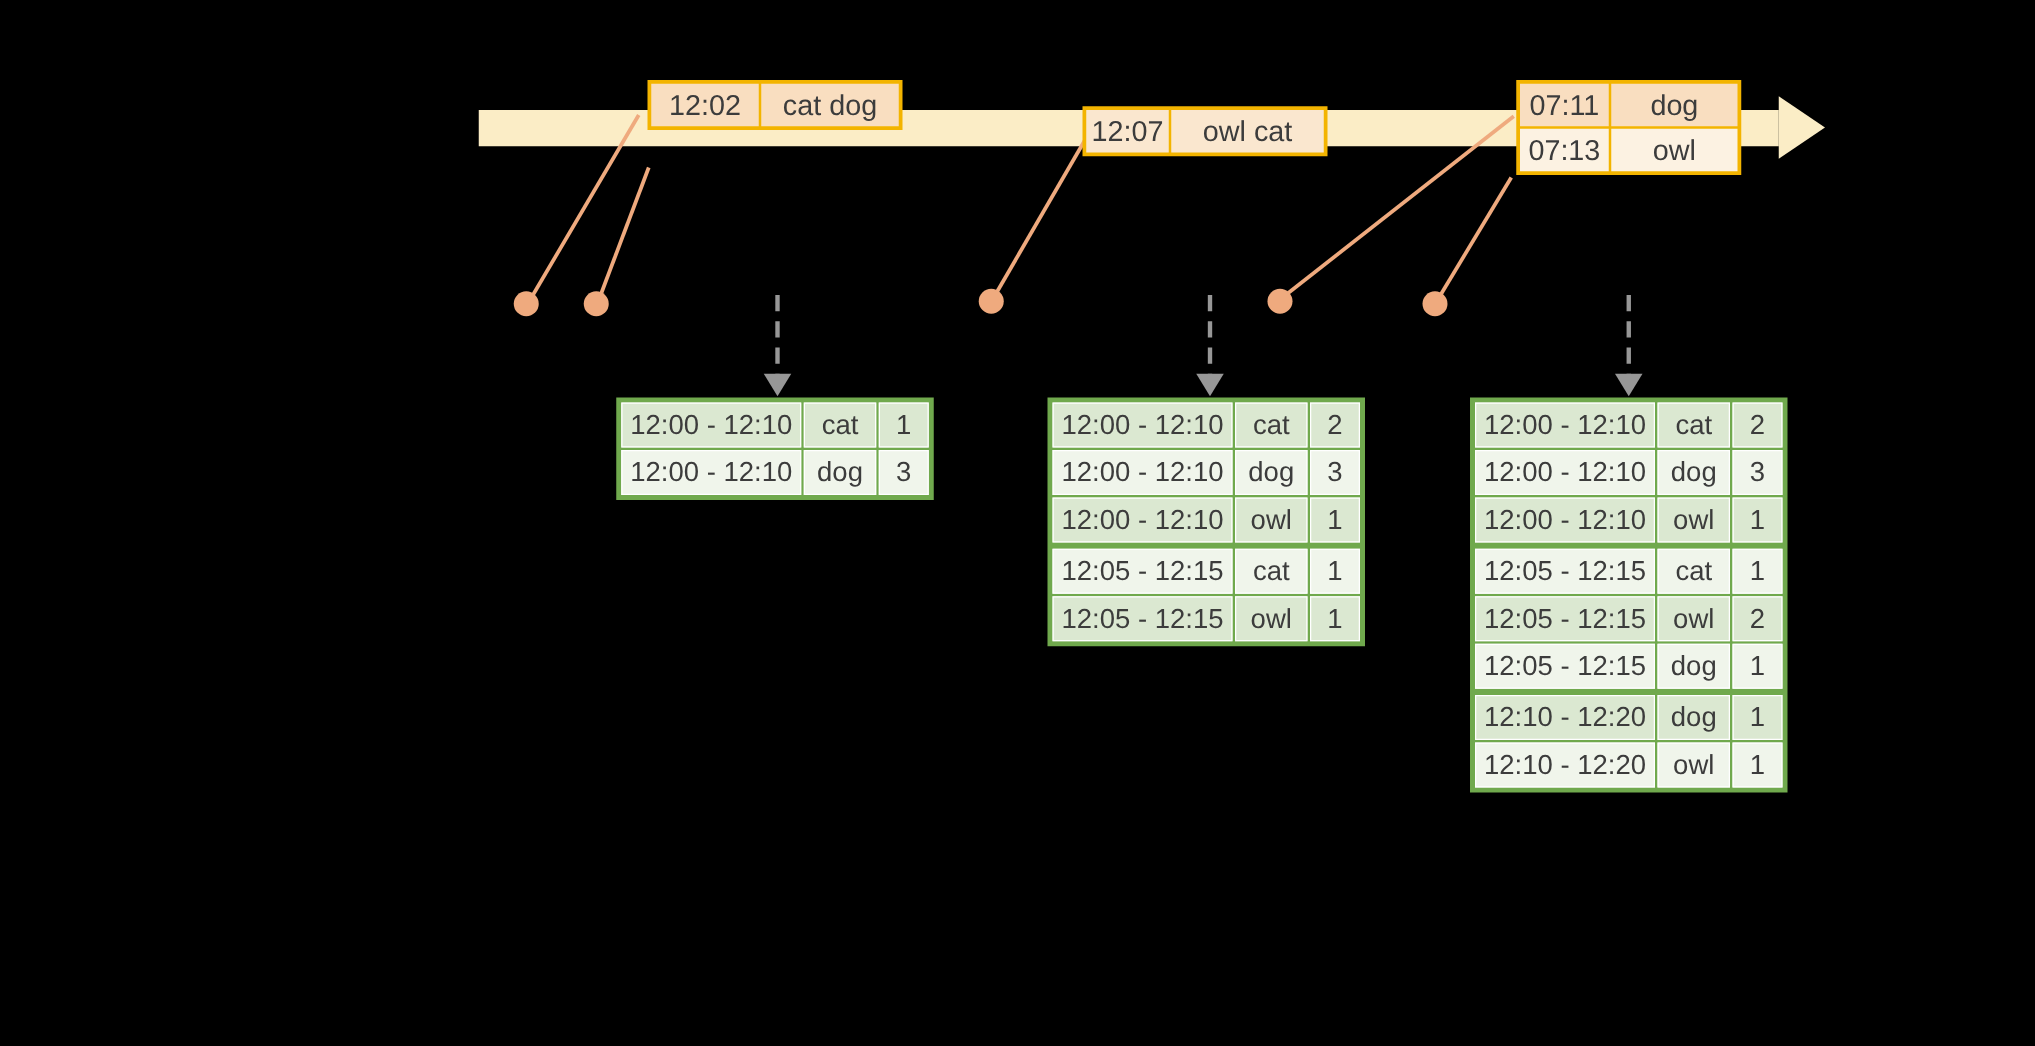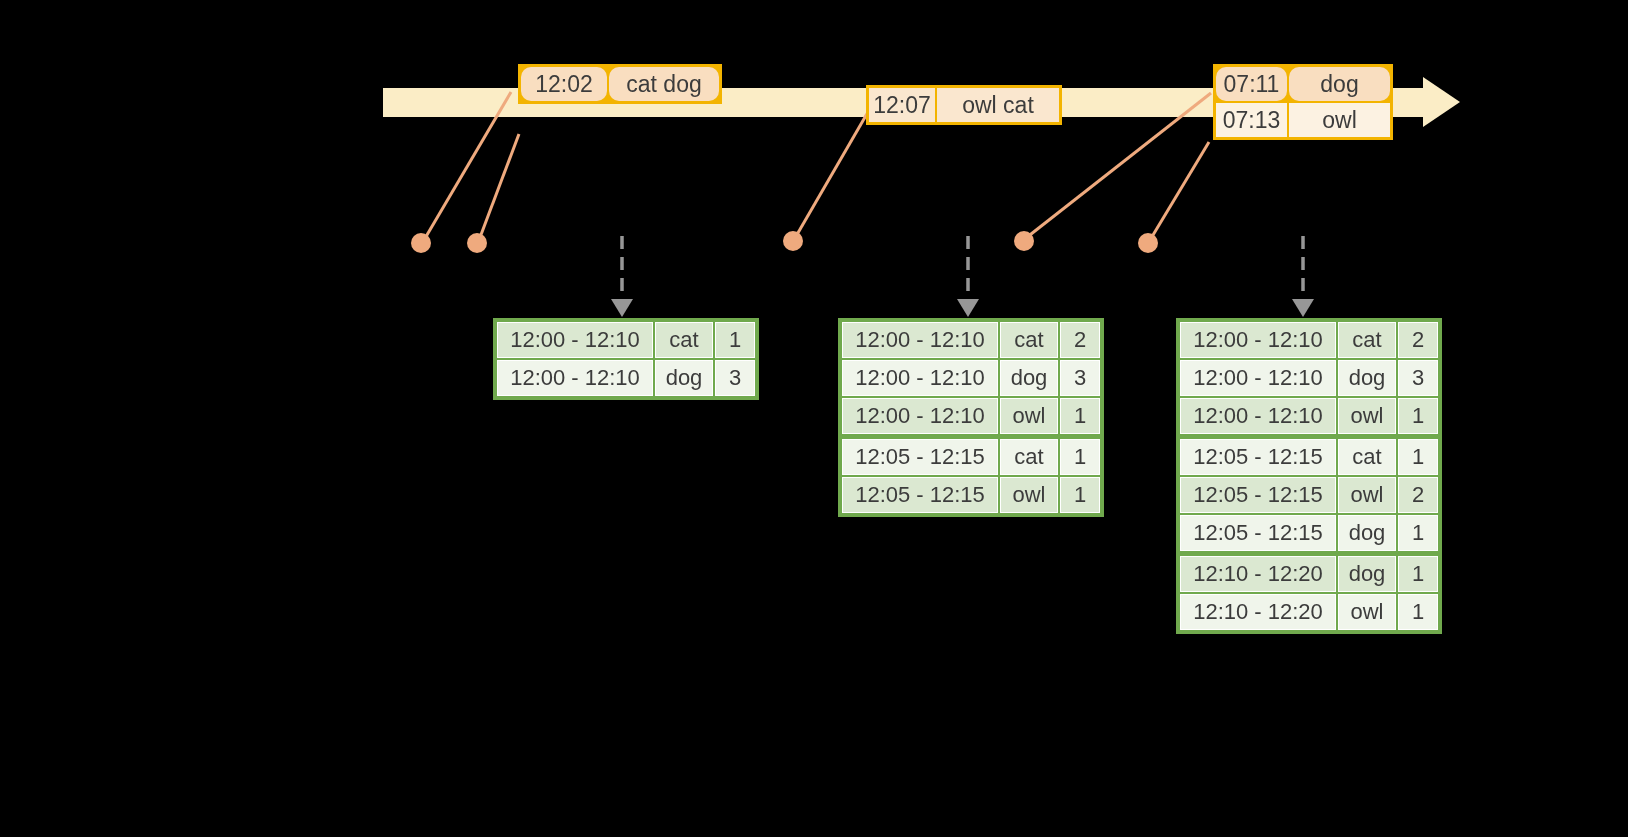--- a/index.html
+++ b/index.html
@@ -23,35 +23,35 @@
   .dot { fill:var(--connector,#EFAA7E); }
   .trigger-line { stroke:var(--dashed-arrow,#979797); stroke-width:3.5; stroke-dasharray:13 8; }
   .trigger-head { fill:var(--dashed-arrow,#979797); }
 
   
   .etable { position:absolute; background:var(--event-border,#F3B400); padding:3px;
             display:flex; flex-direction:column; gap:2px; }
   .erow  { display:flex; gap:2px; }
   .ecell { display:flex; align-items:center; justify-content:center;
            height:34px; font-size:23px; }
-  .shade-dark  { background:var(--event-row-dark,#F9DEC0);border-radius:10px; }
+  .shade-dark  { background:var(--event-row-dark,#F9DEC0); }
   .shade-light { background:var(--event-row-light,#FCF2E2); }
   .shade-mid   { background:var(--event-row-mid,#FAE7CF); }
   .et1 { left:518px; top:64px; }  .et1 .time{width:86px} .et1 .words{width:110px}
   .et2 { left:866px; top:85px; }  .et2 .time{width:66px} .et2 .words{width:122px}
   .et3 { left:1213px; top:64px; } .et3 .time{width:71px} .et3 .words{width:101px}
 
   
   .rtable { position:absolute; background:var(--result-border,#70A94D); padding:4px;
             display:flex; flex-direction:column; gap:2px; }
   .rrow { display:flex; gap:2px; }
   .rrow.group-start { margin-top:3px; }
   .rcell { display:flex; align-items:center; justify-content:center;
            box-sizing:border-box; height:36px; font-size:22px; border:1px solid #ffffff; }
-  .rcell.window{ width:156px; } .rcell.word{ width:58px; } .rcell.count{ width:40px; }
+  .rcell.window{ width:144px; } .rcell.word{ width:58px; } .rcell.count{ width:40px; }
   .rdark  { background:var(--result-row-dark,#DBE8D1); }
   .rlight { background:var(--result-row-light,#F0F5EB); }
   .rt1 { left:493px;  top:318px; }
   .rt2 { left:838px;  top:318px; }
   .rt3 { left:1176px; top:318px; }
 </style>
 </head>
 <body>
 
 <div class="canvas">

